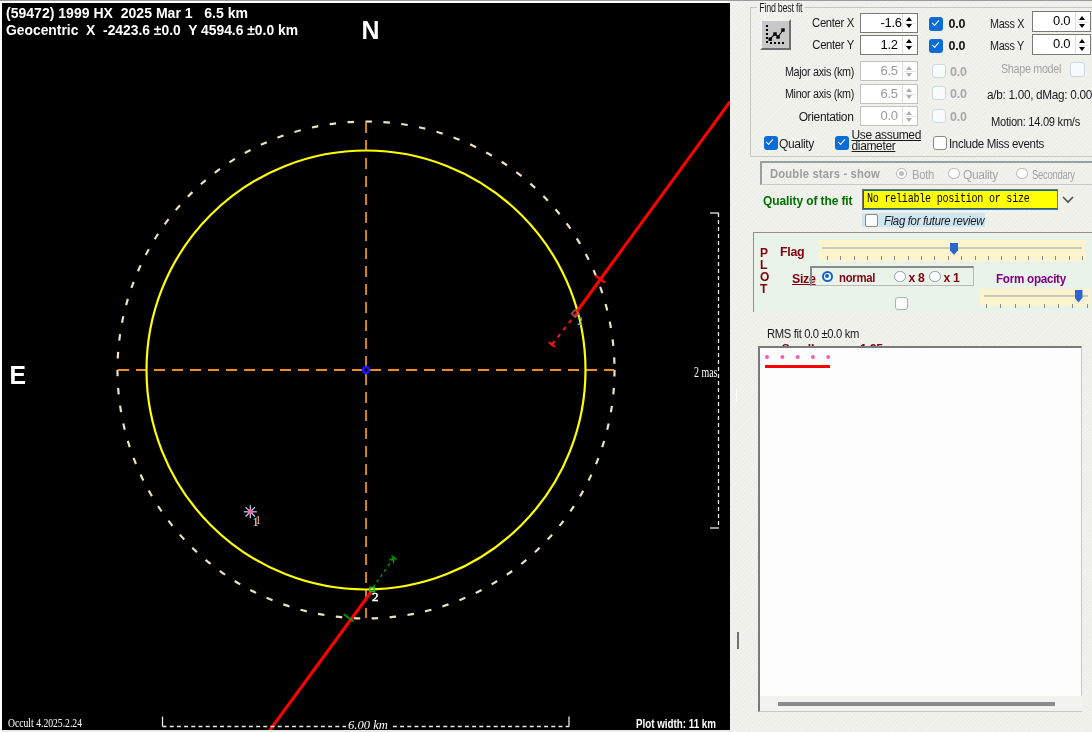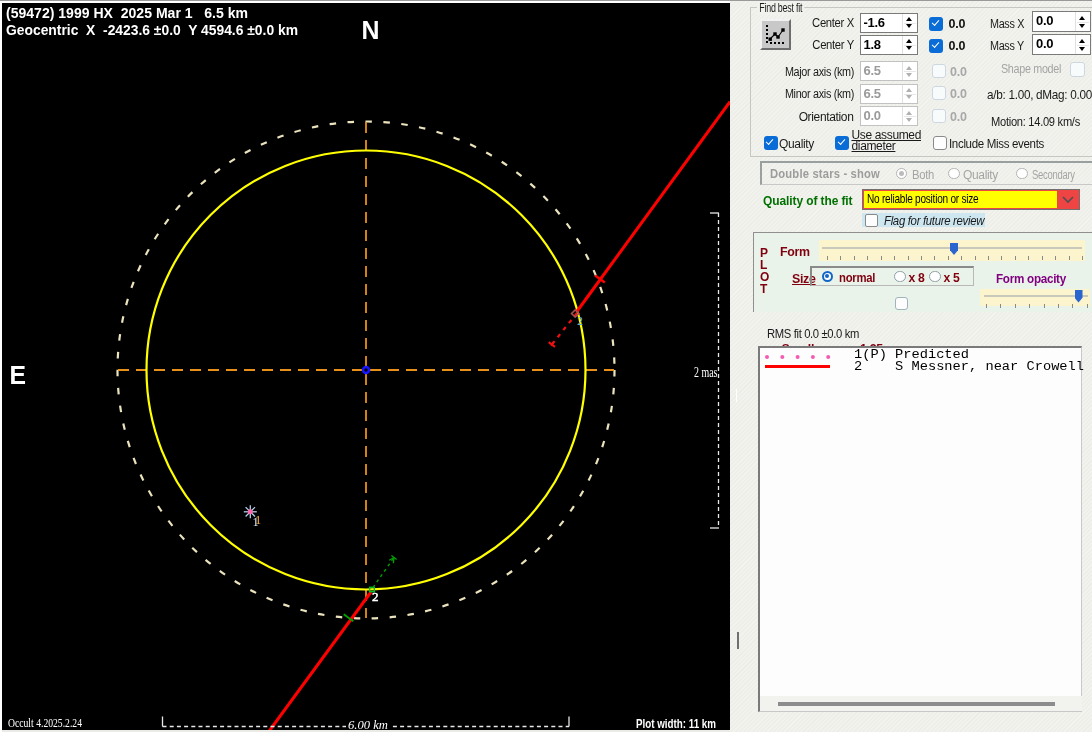--- a/index.html
+++ b/index.html
@@ -13,21 +13,21 @@
   #topbar2{left:0;top:1px;width:730px;height:2px;background:#ffffff;}
   #leftbar{left:0;top:1px;width:2px;height:731px;background:#ffffff;}
   #botbar{left:2px;top:730px;width:728px;height:2px;background:#eaeae7;}
   
   .lbl{position:absolute;font-size:12px;letter-spacing:-0.35px;color:#1a1a1a;white-space:nowrap;}
   .groupbox{position:absolute;border:1px solid #c6c6c2;}
   .glabel{position:absolute;font-size:12px;letter-spacing:-0.3px;color:#1a1a1a;
           background:#f1f1ed;padding:0 3px;white-space:nowrap;}
   .spin{position:absolute;width:56px;height:18px;background:#fff;
         border:1px solid #7a7a7a;font-size:13px;letter-spacing:-0.3px;color:#000;}
-  .spin .val{position:absolute;left:3px;top:1px;font-weight:bold;}
+  .spin .val{position:absolute;left:20px;top:1px;}
   .spin .btns{position:absolute;right:0;top:0;width:14px;height:100%;
         border-left:1px solid #e0e0e0;}
   .tri-up{position:absolute;left:3px;top:3.5px;width:0;height:0;
         border-left:3.6px solid transparent;border-right:3.6px solid transparent;
         border-bottom:4.4px solid #000;}
   .tri-dn{position:absolute;left:3px;bottom:3.5px;width:0;height:0;
         border-left:3.6px solid transparent;border-right:3.6px solid transparent;
         border-top:4.4px solid #000;}
   .btns .sep{position:absolute;left:1px;right:1px;top:50%;height:1px;background:#e8e8e8;}
   .spin.dis{border-color:#c2c2c2;color:#9a9a9a;}
@@ -170,21 +170,21 @@
     <span class="val">0.0</span>
     <span class="btns">
         <i class="tri-up"></i>
         <i class="tri-dn"></i>
         <i class="sep"></i>
       </span>
   </div>
 
   <div class="lbl" style="left:853.5px;top:37.5px;transform:translateX(-100%) scaleX(0.94);transform-origin:100% 50%;">Center Y</div>
   <div class="spin" style="left:859.5px;top:34.5px;">
-    <span class="val">1.8</span>
+    <span class="val">1.2</span>
     <span class="btns">
         <i class="tri-up"></i>
         <i class="tri-dn"></i>
         <i class="sep"></i>
       </span>
   </div>
   <div class="chk on" style="left:929px;top:38.5px;"></div>
   <div class="boldlbl" style="left:948.5px;top:38.5px;">0.0</div>
   <div class="lbl" style="transform:scaleX(0.9);transform-origin:0 50%;left:990px;top:39px;">Mass Y</div>
   <div class="spin" style="left:1032px;top:34px;width:57px;height:19px;">
@@ -247,39 +247,39 @@
        border-top:2px solid #9aa0a0;border-left:2px solid #9aa0a0;border-bottom:1px solid #c8c8c8;"></div>
   <div class="boldlbl" style="transform:scaleX(0.864);transform-origin:0 50%;left:770px;top:165.5px;font-size:13px;letter-spacing:0.2px;color:#9c9c9c;">Double stars - show</div>
   <div class="radio dissel" style="left:895.5px;top:167.5px;border-color:#b4b4b4;"></div>
   <div class="lbl" style="transform:scaleX(0.94);transform-origin:0 50%;left:912px;top:167.5px;color:#a4a4a4;">Both</div>
   <div class="radio" style="left:948px;top:167.5px;border-color:#b4b4b4;"></div>
   <div class="lbl" style="left:963px;top:167.5px;color:#a4a4a4;">Quality</div>
   <div class="radio" style="left:1016px;top:167.5px;border-color:#b4b4b4;"></div>
   <div class="lbl" style="transform:scaleX(0.79);transform-origin:0 50%;left:1032px;top:167.5px;color:#a4a4a4;">Secondary</div>
 
   <div class="boldlbl" style="transform:scaleX(0.908);transform-origin:0 50%;left:762.5px;top:192.5px;font-size:13.2px;letter-spacing:-0.1px;color:#007000;">Quality of the fit</div>
-  <div class="abs" style="left:862px;top:188.5px;width:218px;height:21.5px;background:#ef4444;
-       border:1px solid #707070;box-sizing:border-box;">
+  <div class="abs" style="left:862px;top:188.5px;width:196px;height:21.5px;background:#0369a1;
+       border:1px solid #707070;box-sizing:border-box;font-family:Liberation Mono, monospace;">
     <div class="abs" style="left:1px;top:1px;width:193px;height:17.5px;background:#ffff00;"></div>
     <div class="abs" style="transform:scaleX(0.8);transform-origin:0 50%;left:4px;top:2.5px;font-size:12.6px;letter-spacing:-0.3px;color:#000;white-space:nowrap;">No reliable position or size</div>
     <svg class="abs" style="left:198px;top:5px;" width="14" height="10" viewBox="0 0 14 10">
       <polyline points="2,2 7,7 12,2" fill="none" stroke="#505050" stroke-width="1.6"></polyline>
     </svg>
   </div>
   <div class="abs" style="left:862px;top:212.5px;width:123px;height:14.5px;background:#cde6f0;"></div>
   <div class="chk off" style="left:864.5px;top:213.5px;width:13px;height:13px;border-radius:2px;"></div>
   <div class="lbl" style="transform:scaleX(0.89);transform-origin:0 50%;left:884px;top:213px;font-style:italic;font-size:12.8px;">Flag for future review</div>
 
   <div class="abs" style="left:753px;top:232px;width:339px;height:80px;background:#e9f3e9;
        border-top:1px solid #909090;border-left:1px solid #909090;box-sizing:border-box;"></div>
   <div class="maroon abs" style="left:760px;top:245.5px;font-size:12px;">P</div>
   <div class="maroon abs" style="left:760px;top:257.5px;font-size:12px;">L</div>
   <div class="maroon abs" style="left:760px;top:269.5px;font-size:12px;">O</div>
   <div class="maroon abs" style="left:760px;top:281.5px;font-size:12px;">T</div>
-  <div class="maroon abs" style="left:780px;top:244.5px;">Form</div>
+  <div class="maroon abs" style="left:780px;top:244.5px;">Flag</div>
   <div class="track" style="left:818.5px;top:240px;width:266.5px;height:21px;"></div>
   <div class="abs" style="left:822px;top:247px;width:260px;height:2px;background:#c9c9bb;"></div>
   <div class="thumb" style="left:950px;top:242.5px;"></div>
   <div id="ticks1">
       <div class="tick abs" style="left: 827px; top: 256px;"></div>
       <div class="tick abs" style="left: 840.42px; top: 256px;"></div>
       <div class="tick abs" style="left: 853.84px; top: 256px;"></div>
       <div class="tick abs" style="left: 867.26px; top: 256px;"></div>
       <div class="tick abs" style="left: 880.68px; top: 256px;"></div>
       <div class="tick abs" style="left: 894.1px; top: 256px;"></div>
@@ -300,21 +300,21 @@
     </div>
   <div class="maroon abs" style="left:792px;top:271.5px;text-decoration:underline;">Size</div>
   <div class="abs" style="left:809.5px;top:266px;width:164px;height:19.5px;
        border-top:2px solid #8a8a8a;border-left:2px solid #8a8a8a;
        border-bottom:1px solid #b8b8b8;border-right:1px solid #b8b8b8;box-sizing:border-box;"></div>
   <div class="radio sel" style="left:821.5px;top:270.5px;"></div>
   <div class="maroon abs" style="transform:scaleX(0.93);transform-origin:0 50%;left:838.5px;top:271px;font-size:12.2px;">normal</div>
   <div class="radio" style="left:894px;top:270.5px;"></div>
   <div class="maroon abs" style="left:908.5px;top:271px;font-size:12.2px;">x 8</div>
   <div class="radio" style="left:929px;top:270.5px;"></div>
-  <div class="maroon abs" style="left:943.5px;top:271px;font-size:12.2px;">x 5</div>
+  <div class="maroon abs" style="left:943.5px;top:271px;font-size:12.2px;">x 1</div>
   <div class="abs maroon" style="transform:scaleX(0.95);transform-origin:0 50%;left:996px;top:271.5px;color:#800080;font-size:12.3px;">Form opacity</div>
   <div class="maroon abs" style="left:781.5px;top:297px;margin-top:45px;">Scroll range x 1.25</div>
   <div class="chk off" style="left:894.5px;top:296.5px;width:13px;height:13px;border-color:#a0b4bc;"></div>
   <div class="track" style="left:980px;top:289px;width:110px;height:17px;"></div>
   <div class="abs" style="left:984px;top:295px;width:104px;height:2px;background:#c9c9bb;"></div>
   <div class="thumb" style="left:1074.5px;top:290px;"></div>
   <div id="ticks2">
       <div class="tick abs" style="left: 986px; top: 303.5px;"></div>
       <div class="tick abs" style="left: 1000.4px; top: 303.5px;"></div>
       <div class="tick abs" style="left: 1014.8px; top: 303.5px;"></div>
@@ -326,21 +326,19 @@
     </div>
 
   <div class="lbl" style="transform:scaleX(0.894);transform-origin:0 50%;left:767px;top:326.5px;font-size:12.6px;letter-spacing:-0.4px;">RMS fit 0.0 ±0.0 km</div>
 
   <div class="abs" style="left:757.5px;top:346px;width:324.5px;height:366px;background:#fdfdfd;
        border-top:2px solid #7a7a7a;border-left:2px solid #7a7a7a;
        border-right:1px solid #c8c8c8;border-bottom:1px solid #c8c8c8;box-sizing:border-box;">
     <div class="abs" style="left:5px;top:6.5px;width:4.5px;height:4.5px;border-radius:50%;background:#f35cb2;
          box-shadow:15.3px 0 0 #f35cb2,30.6px 0 0 #f35cb2,45.9px 0 0 #f35cb2,61.2px 0 0 #f35cb2;"></div>
     <div class="abs" style="left:5.5px;top:16.5px;width:65px;height:3px;background:#ff0000;"></div>
-    <div class="abs" style="left:94.5px;top:1px;font-family:'Liberation Mono',monospace;font-size:13.7px;line-height:12.2px;white-space:pre;color:#000;">1(P) Predicted
-2    S Messner, near Crowell</div>
     <div class="abs" style="left:0;bottom:0;width:322px;height:15px;background:#f2f2ef;"></div>
     <div class="abs" style="left:18px;bottom:5px;width:277px;height:4.5px;background:#8c8c8c;"></div>
   </div>
 
   <div class="abs" style="left:736px;top:389px;width:1px;height:13px;background:#ffffff;"></div>
   <div class="abs" style="left:737px;top:632px;width:2px;height:17px;background:#707070;"></div>
 </div>
 
 </body></html>

